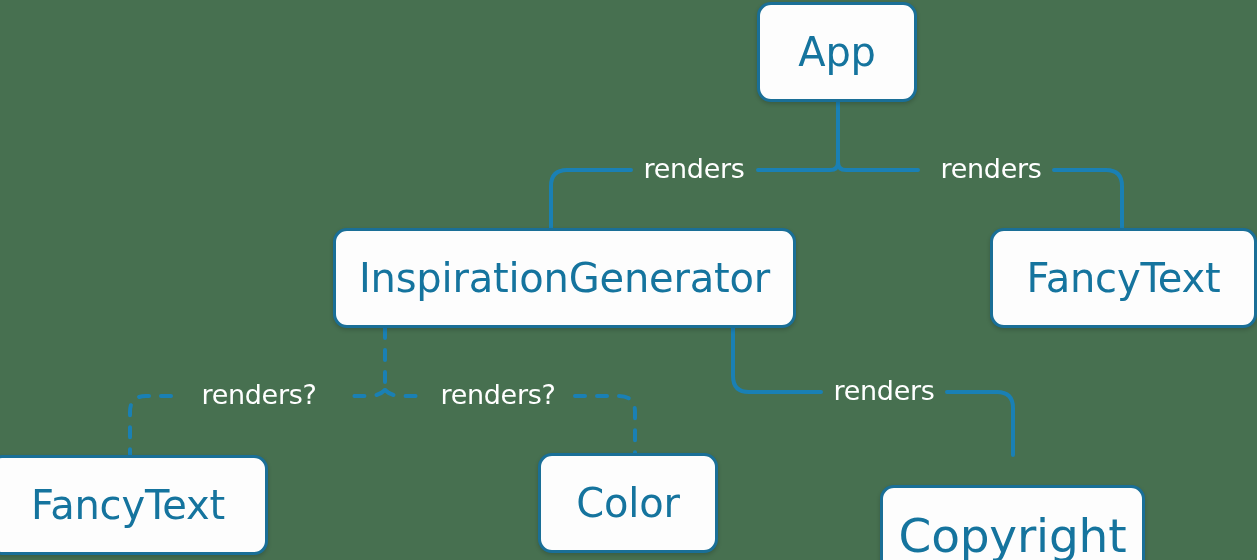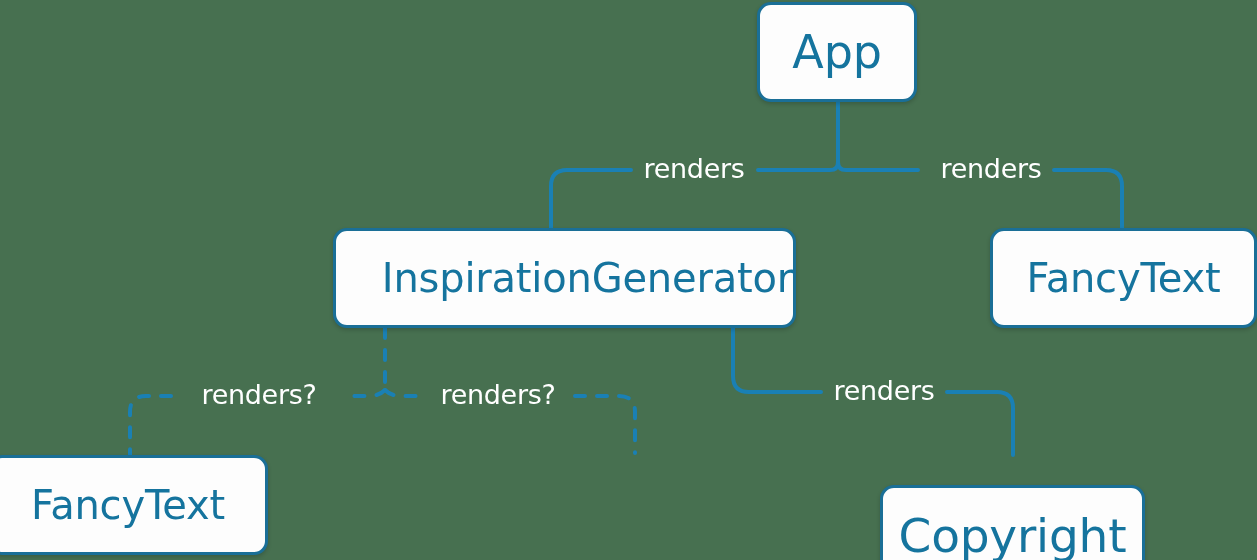--- a/index.html
+++ b/index.html
@@ -85,34 +85,37 @@
       <path stroke-dasharray="10 12" d="M 575 396 L 619 396 Q 635 396 635 412 L 635 453"></path>
     </g>
   </svg>
 
   <div class="edge-label" style="left:694px; top:168px;">renders</div>
   <div class="edge-label" style="left:991px; top:168px;">renders</div>
   <div class="edge-label" style="left:259px; top:394px;">renders?</div>
   <div class="edge-label" style="left:498px; top:394px;">renders?</div>
   <div class="edge-label" style="left:884px; top:390px;">renders</div>
 
-  <div class="node" style="left:757px; top:2px; width:160px; height:100px; font-size:46px;">
+  <div class="node" style="left:757px; top:2px; width:160px; height:100px; font-size:40px;">
     <span>App</span>
   </div>
 
-  <div class="node" style="left:333px; top:228px; width:463px; height:100px; font-size:40px;justify-content:flex-end;">
+  <div class="node" style="left:333px; top:228px; width:463px; height:100px; font-size:40px;">
     <span>InspirationGenerator</span>
   </div>
 
   <div class="node" style="left:990px; top:228px; width:267px; height:100px; font-size:40px;">
     <span>FancyText</span>
   </div>
 
   <div class="node" style="left:-12px; top:455px; width:280px; height:100px; font-size:40px;">
     <span>FancyText</span>
   </div>
 
+  <div class="node" style="left:538px; top:453px; width:180px; height:100px; font-size:40px;">
+    <span>Color</span>
+  </div>
 
   <div class="node" style="left:880px; top:455px; width:265px; height:100px; font-size:47px;margin-top:30px;">
     <span>Copyright</span>
   </div>
 
 </div>
 
 </body></html>

